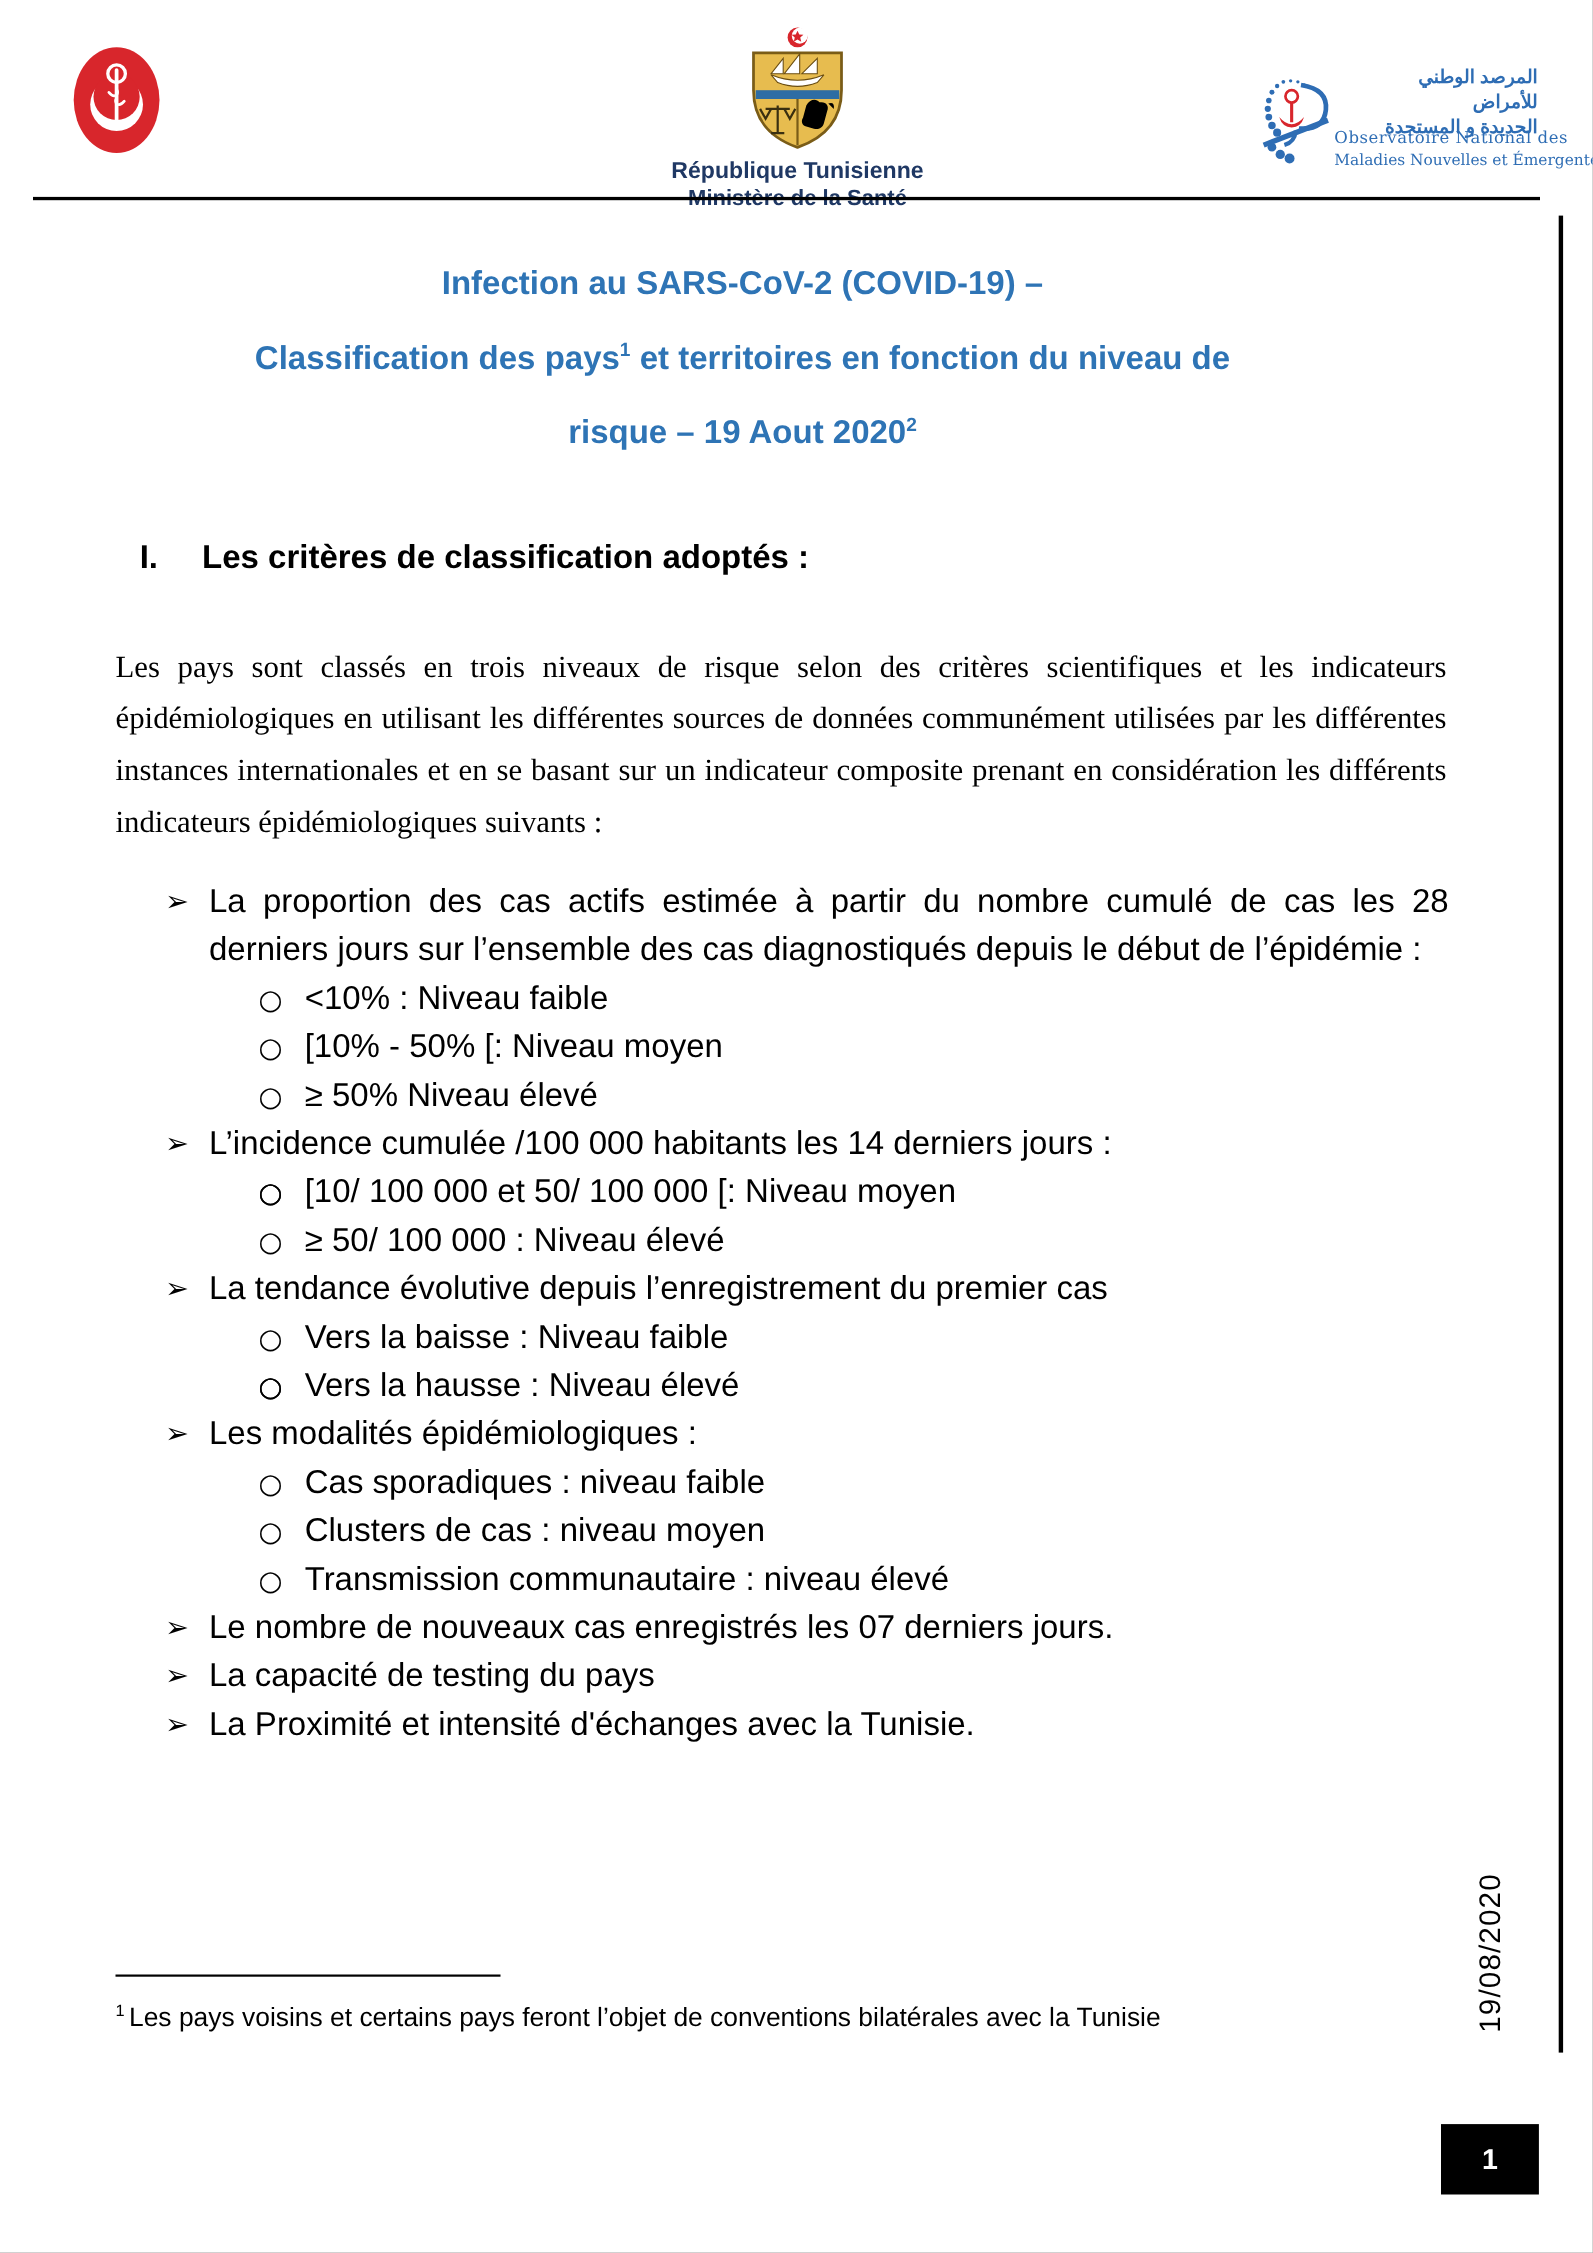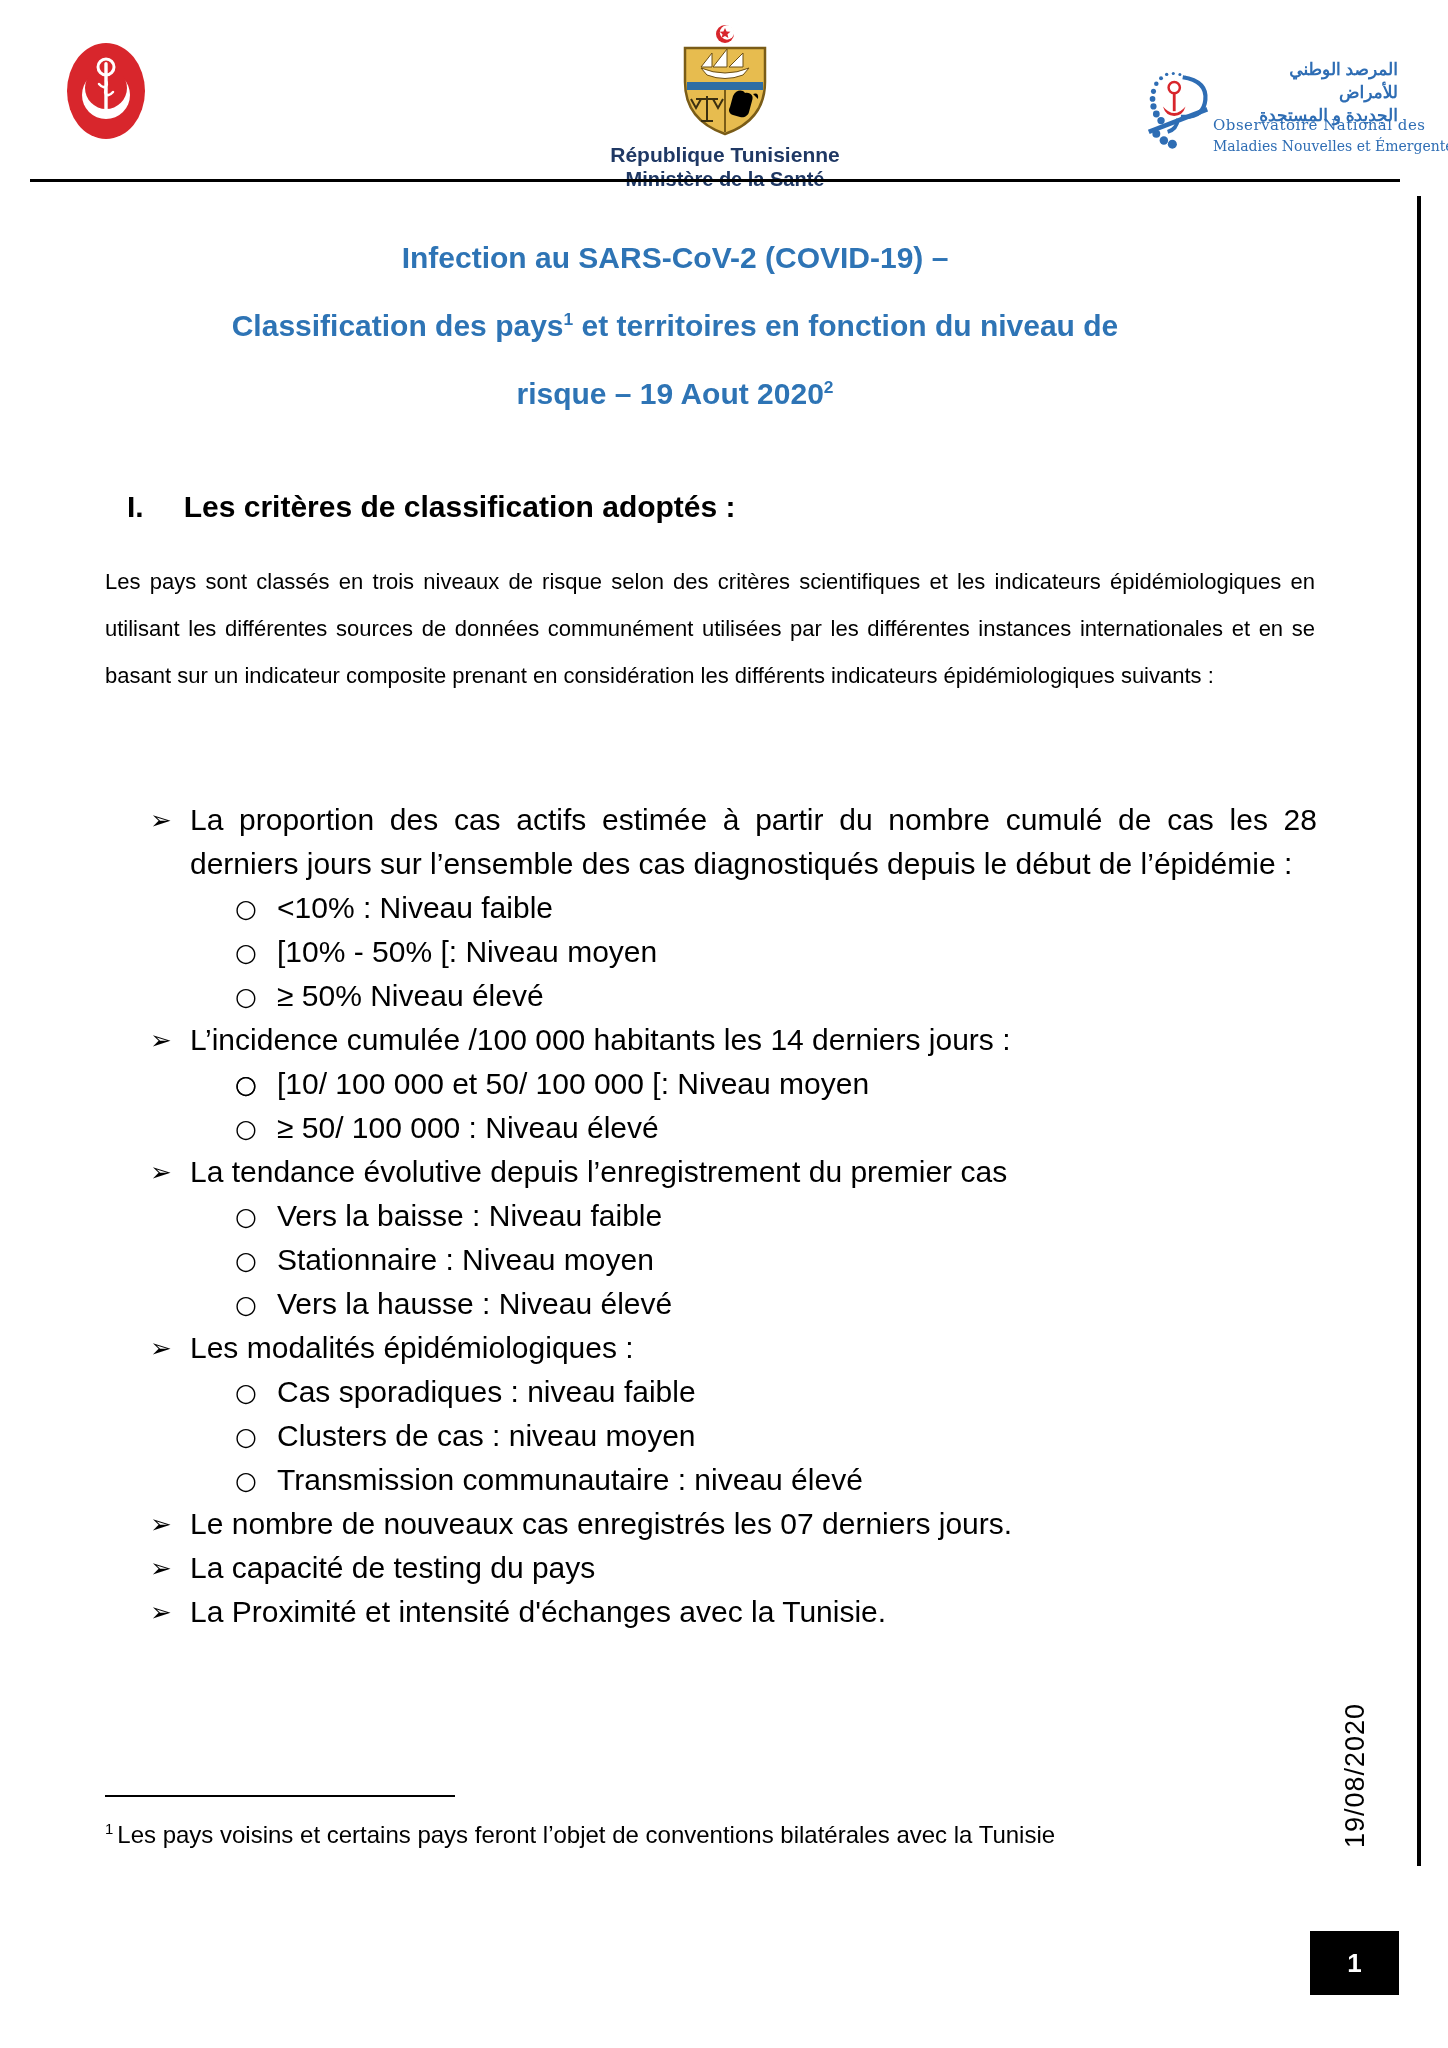--- a/index.html
+++ b/index.html
@@ -31,22 +31,22 @@
   .doc-title { position:absolute; left:40px; top:224px; width:1270px; text-align:center;
                color:#2E74B5; font-weight:bold; font-size:30px; line-height:68px; }
   .doc-title sup { font-size:0.58em; vertical-align:super; line-height:0; }
 
   
   .section-heading { position:absolute; left:127px; top:490px; font-size:30px; font-weight:bold; }
   .section-heading .numeral { display:inline-block; }
   .section-heading .heading-text { display:inline-block; margin-left:40px; }
 
   
-  .intro { position:absolute; left:105px; top:536px; width:1210px;
-           font-size:22px; line-height:47px; text-align:justify; }
+  .intro { position:absolute; left:105px; top:555px; width:1210px;
+           font-size:28px; line-height:47px; text-align:justify;font-family:Liberation Serif, serif; }
 
   
   .criteria { position:absolute; left:105px; top:798px; width:1212px; font-size:30px; line-height:44px; }
   .crit { position:relative; padding-left:85px; text-align:justify; }
   .crit .m1 { position:absolute; left:45px; top:0; font-family:"DejaVu Sans", sans-serif; font-size:26px; }
   .sub-line { position:relative; padding-left:172px; }
   .sub-line .m2 { position:absolute; left:130px; top:1px; font-family:"DejaVu Sans", sans-serif; font-size:25px; }
 
   
   .footnote-rule { position:absolute; left:105px; top:1795px; width:350px; height:2px; background:#000; }
@@ -179,21 +179,21 @@
     </div>
     <div class="sub-line"><span class="m2">○</span></div>
     <div class="sub-line"><span class="m2">○</span><span>[10/ 100 000 et 50/ 100 000 [: Niveau moyen</span></div>
     <div class="sub-line"><span class="m2">○</span><span>≥ 50/ 100 000 : Niveau élevé</span></div>
 
     <div class="crit">
       <span class="m1">➢</span>
       <span>La tendance évolutive depuis l’enregistrement du premier cas</span>
     </div>
     <div class="sub-line"><span class="m2">○</span><span>Vers la baisse : Niveau faible</span></div>
-    <div class="sub-line"><span class="m2">○</span><span>Stationnaire : Niveau moyen</span></div>
+    <div class="sub-line"><span class="m2">○</span></div>
     <div class="sub-line"><span class="m2">○</span><span>Vers la hausse : Niveau élevé</span></div>
 
     <div class="crit">
       <span class="m1">➢</span>
       <span>Les modalités épidémiologiques :</span>
     </div>
     <div class="sub-line"><span class="m2">○</span><span>Cas sporadiques : niveau faible</span></div>
     <div class="sub-line"><span class="m2">○</span><span>Clusters de cas : niveau moyen</span></div>
     <div class="sub-line"><span class="m2">○</span><span>Transmission communautaire : niveau élevé</span></div>
 

